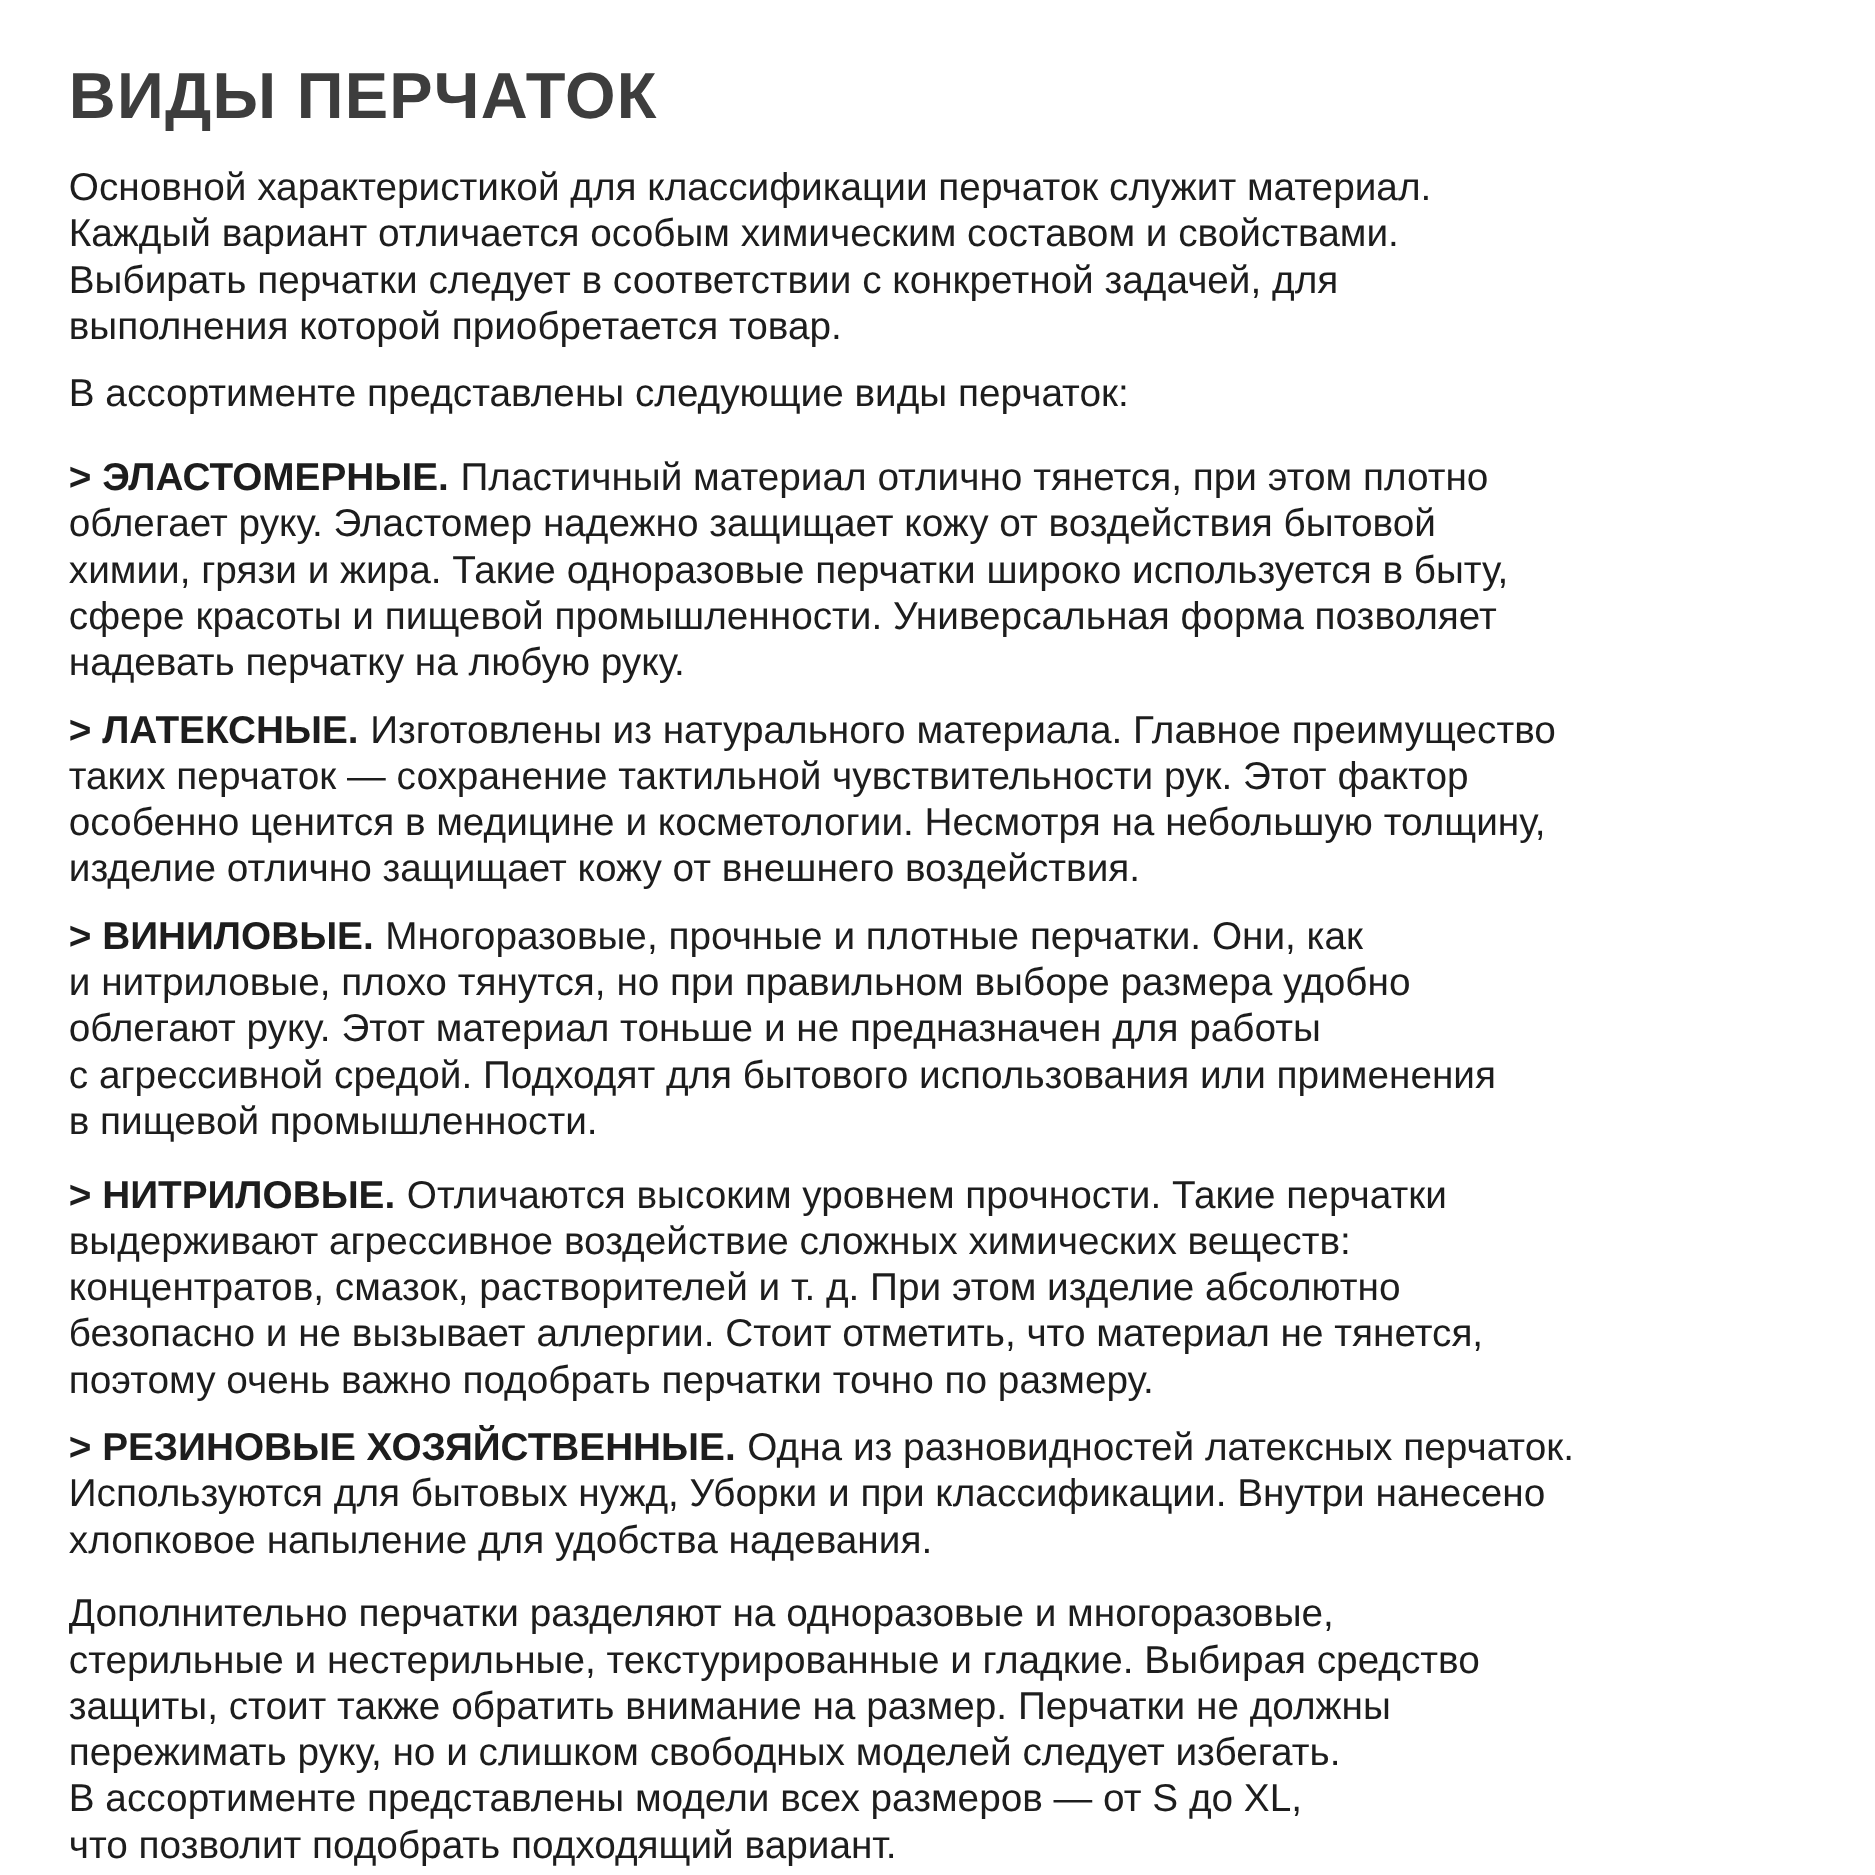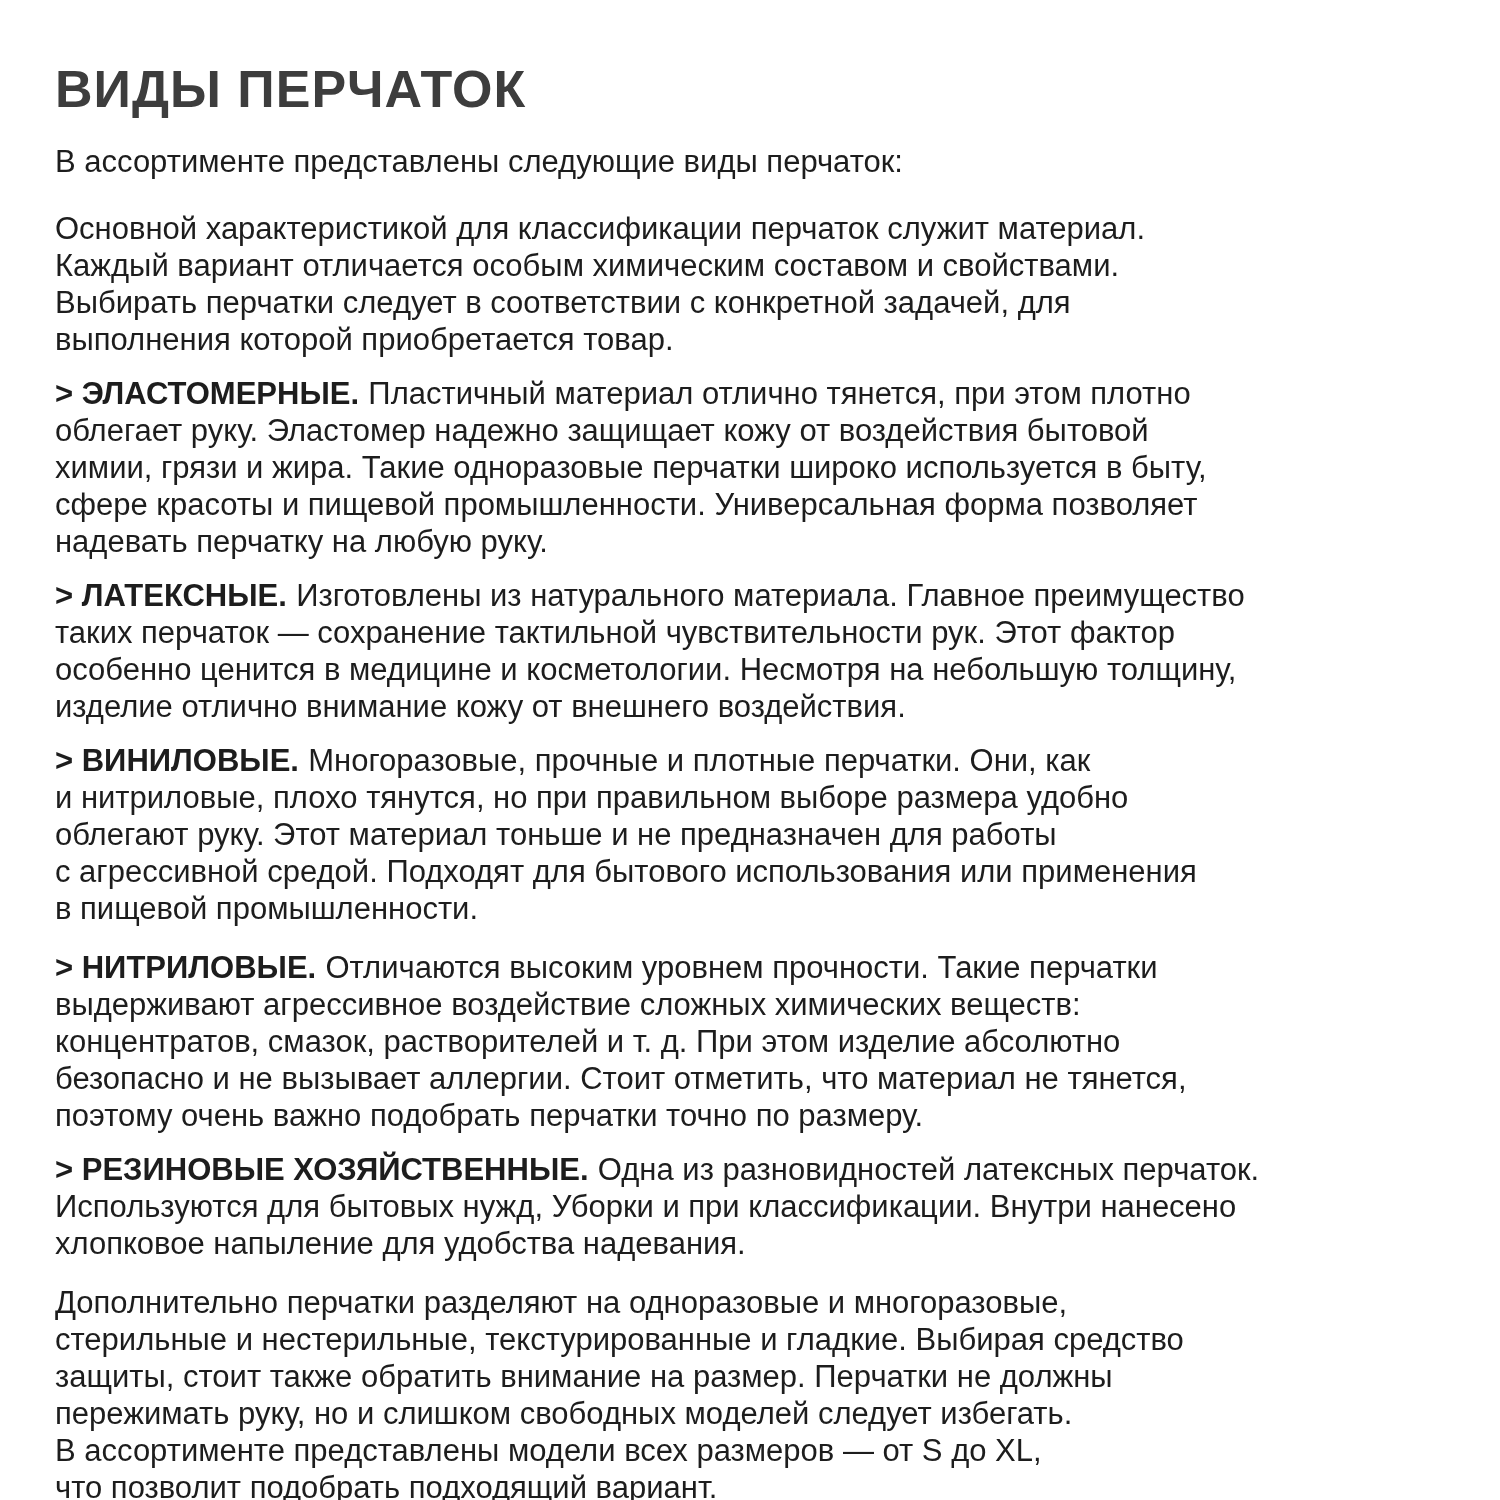--- a/index.html
+++ b/index.html
@@ -15,21 +15,21 @@
     overflow: hidden;
   }
   .page {
     box-sizing: border-box;
     width: 1500px;
     height: 1500px;
     padding: 50px 55px 0 55px;
     background: var(--page-bg, #ffffff);
   }
   h1.title {
-    margin: 12px 0 27px 0;
+    margin: 0 0 27px 0;
     font-size: 52px;
     line-height: 54px;
     font-weight: bold;
     letter-spacing: 1px;
     color: var(--title-color, #3d3d3d);
   }
   p.para {
     margin: 0 0 17px 0;
     font-size: 31px;
     line-height: 37px;
@@ -44,37 +44,37 @@
   }
   .sec-body { white-space: pre-line; text-align: right; }
 </style>
 </head>
 <body>
 
 <div class="page">
 
   <h1 class="title">ВИДЫ ПЕРЧАТОК</h1>
 
-  <p class="para gap-lg">В ассортименте представлены следующие виды перчаток:</p>
-
   <p class="para">Основной характеристикой для классификации перчаток служит материал.
 Каждый вариант отличается особым химическим составом и свойствами.
 Выбирать перчатки следует в соответствии с конкретной задачей, для
 выполнения которой приобретается товар.</p>
+
+  <p class="para gap-lg">В ассортименте представлены следующие виды перчаток:</p>
 
   <p class="para"><span class="sec-label">&gt; ЭЛАСТОМЕРНЫЕ.</span><span class="sec-body">Пластичный материал отлично тянется, при этом плотно
 облегает руку. Эластомер надежно защищает кожу от воздействия бытовой
 химии, грязи и жира. Такие одноразовые перчатки широко используется в быту,
 сфере красоты и пищевой промышленности. Универсальная форма позволяет
 надевать перчатку на любую руку.</span></p>
 
   <p class="para"><span class="sec-label">&gt; ЛАТЕКСНЫЕ.</span><span class="sec-body">Изготовлены из натурального материала. Главное преимущество
 таких перчаток — сохранение тактильной чувствительности рук. Этот фактор
 особенно ценится в медицине и косметологии. Несмотря на небольшую толщину,
-изделие отлично внимание кожу от внешнего воздействия.</span></p>
+изделие отлично защищает кожу от внешнего воздействия.</span></p>
 
   <p class="para gap-md"><span class="sec-label">&gt; ВИНИЛОВЫЕ.</span><span class="sec-body">Многоразовые, прочные и плотные перчатки. Они, как
 и нитриловые, плохо тянутся, но при правильном выборе размера удобно
 облегают руку. Этот материал тоньше и не предназначен для работы
 с агрессивной средой. Подходят для бытового использования или применения
 в пищевой промышленности.</span></p>
 
   <p class="para"><span class="sec-label">&gt; НИТРИЛОВЫЕ.</span><span class="sec-body">Отличаются высоким уровнем прочности. Такие перчатки
 выдерживают агрессивное воздействие сложных химических веществ:
 концентратов, смазок, растворителей и т. д. При этом изделие абсолютно

